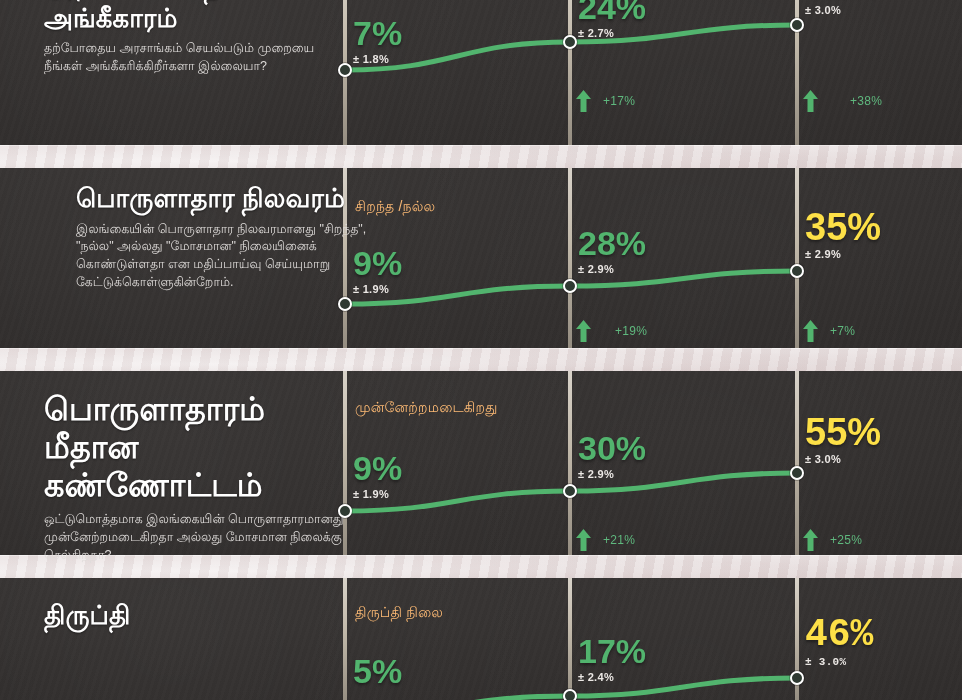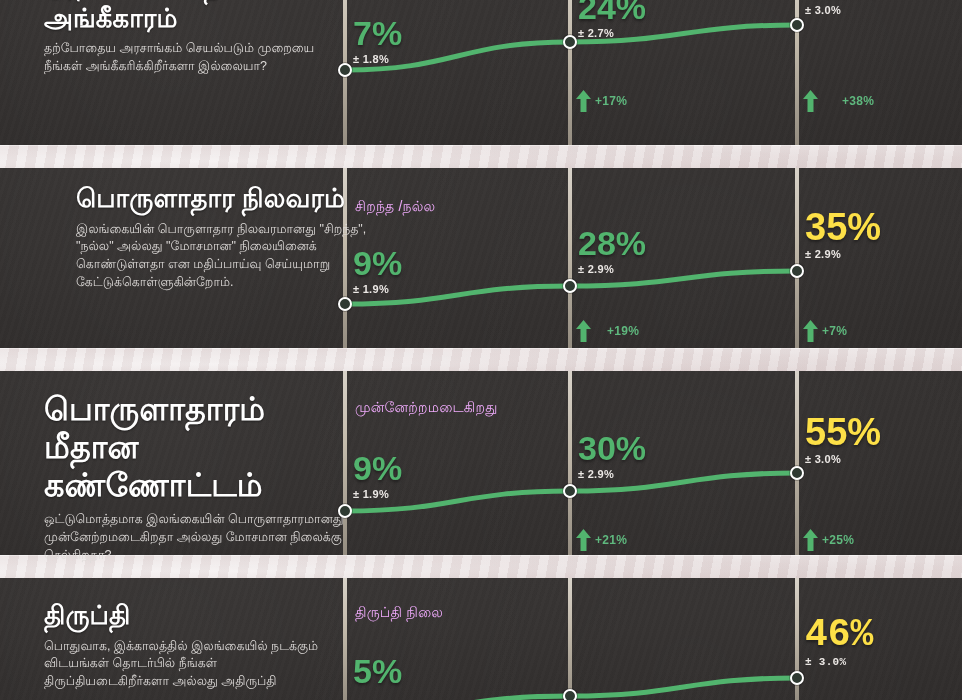--- a/index.html
+++ b/index.html
@@ -64,21 +64,21 @@
 
   
   .chart { position: absolute; left: 330px; top: 0; width: 632px; height: 100%; z-index: 3; }
   .gridline {
     position: absolute; top: 0; bottom: 0; width: 4px;
     background: linear-gradient(180deg, #e6e0d6 0%, #cfc6b6 40%, #9d9588 100%);
     opacity: .92;
   }
   .cat-label {
     position: absolute;
-    color: #f0abfc;
+    color: #fdba74;
     font-size: 14px;
     letter-spacing: .2px;
     white-space: nowrap;
   }
   .pt { position: absolute; }
   .pt .val {
     font-size: 34px; font-weight: bold; line-height: .9;
     color: #52b46e;
     text-shadow: 0 2px 3px rgba(0,0,0,.4);
     white-space: nowrap;
@@ -91,21 +91,21 @@
     letter-spacing: .3px;
     white-space: nowrap;
   }
   .delta {
     position: absolute;
     display: flex; align-items: center; gap: 4px;
     white-space: nowrap;
   }
   .delta .arrow { display: block; }
   .delta .dtxt {
-    font-size: 12px; font-weight: bold; color: #5fb87e; letter-spacing: .3px;
+    font-size: 12px; font-weight: normal; color: #5fb87e; letter-spacing: .3px; margin-left: 8px;
   }
   .dot {
     position: absolute; width: 10px; height: 10px;
     border-radius: 50%;
     background: #2f3a32;
     border: 2.5px solid #ffffff;
     box-shadow: 0 0 0 1px rgba(0,0,0,.25);
     transform: translate(-50%, -50%);
     z-index: 6;
   }
@@ -236,32 +236,35 @@
         <svg class="arrow" width="15" height="22" viewBox="0 0 15 22">
           <path d="M7.5 0 L15 9 L10.5 9 L10.5 22 L4.5 22 L4.5 9 L0 9 Z" fill="#52b46e"></path>
         </svg>
         <span class="dtxt">+25%</span>
       </div>
     </div>
     <div class="band" style="top: 555px; height: 36px;"></div>
     <div class="panel" style="top: 578px; height: 125px;"></div>
     <div class="txtcol" style="top: 600px;">
       <h2 class="q-title">திருப்தி</h2>
-      <p class="q-sub">பொதுவாக, இக்காலத்தில் இலங்கையில் நடக்கும் விடயங்கள் தொடர்பில் நீங்கள் திருப்தியடைகிறீர்களா அல்லது அதிருப்தி</p>
     </div>
     <div class="chart" style="top: 578px; height: 125px;">
       <div class="gridline" style="left: 13px;"></div>
       <div class="gridline" style="left: 238px;"></div>
       <div class="gridline" style="left: 465px;"></div>
       <div class="cat-label" style="left: 25px; top: 26px;">திருப்தி நிலை</div>
       <svg class="line" width="632" height="125">
         <path d="M 15 136 C 125 136, 130 118, 240 118 C 350 118, 357 100, 467 100" fill="none" stroke="#52b46e" stroke-width="5" stroke-linecap="round"></path>
       </svg>
       <div class="pt" style="left: 23px; top: 78px;">
         <div class="val">5%</div>
+      </div>
+      <div class="pt" style="left: 248px; top: 58px;">
+        <div class="val">17%</div>
+        <div class="moe">± 2.4%</div>
       </div>
       <div class="dot" style="left: 240px; top: 118px;"></div>
       <div class="pt hl" style="left: 475px; top: 40px; font-family: Liberation Mono, monospace;">
         <div class="val">46%</div>
         <div class="moe">± 3.0%</div>
       </div>
       <div class="dot" style="left: 467px; top: 100px;"></div>
     </div>
   </div>
 

